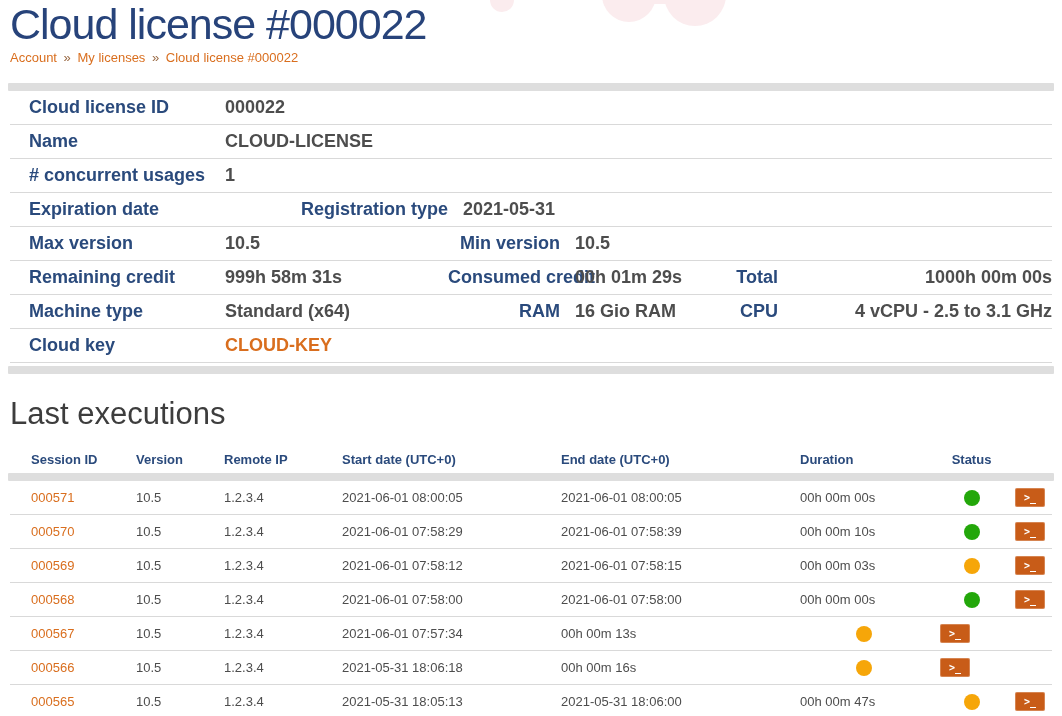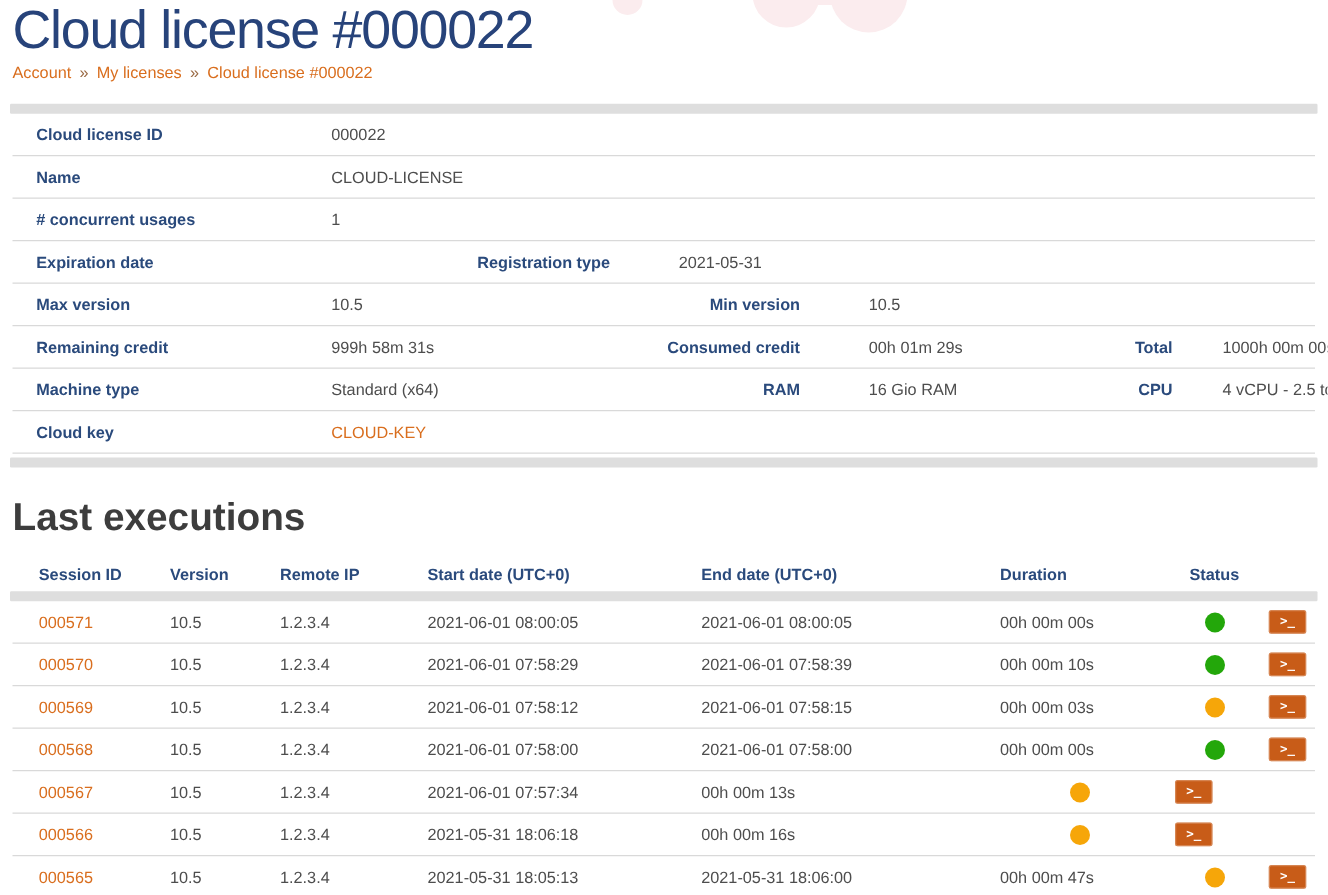--- a/index.html
+++ b/index.html
@@ -26,36 +26,36 @@
   }
   .breadcrumb a{color:var(--accent,#d96e1e);text-decoration:none;cursor:pointer;}
   .crumb-sep{color:#9a6a44;margin:0 3px;}
 
   .bar{height:8px;background:#dedede;margin:0 -2px;border-radius:1px;}
   .details-bar-top{margin-top:18px;}
   .details-rows{border-bottom:1px solid #d9d9d9;}
   .detail-row{
     height:33px;display:grid;align-items:center;
     grid-template-columns:196px 223px 112px 160px 58px auto;
-    padding-left:19px;font-size:13px;gap:40px;
+    padding-left:19px;font-size:18px;
   }
   .detail-row + .detail-row{border-top:1px solid #d9d9d9;}
   .dcell{white-space:nowrap;overflow:visible;}
   .dlabel{font-weight:bold;color:var(--label-blue,#2a4a7c);}
   .dlabel.right{text-align:right;}
-  .dvalue{color:#4d4d4d;}
+  .dvalue{color:#4d4d4d;font-weight:bold;}
   .dvalue.pad15{padding-left:15px;}
   .dvalue.pad11{text-align:right;}
   .details-bar-bottom{margin-top:3px;}
 
   a.olink{color:var(--accent,#d96e1e);text-decoration:none;cursor:pointer;}
 
   h2.exec-heading{
     margin:22px 0 0 0;position:relative;z-index:1;
-    font-size:31px;font-weight:700;color:#3d3d3d;letter-spacing:0;
+    font-size:31px;font-weight:400;color:#3d3d3d;letter-spacing:0;
   }
 
   .exec-grid{
     display:grid;align-items:center;
     grid-template-columns:105px 88px 118px 219px 239px 140px 75px auto;
     padding-left:21px;font-size:13px;
   }
   .exec-header{margin-top:17px;height:20px;font-weight:bold;color:var(--label-blue,#2a4a7c);}
   .exec-bar-top{margin-top:4px;}
   .exec-rows{border-bottom:1px solid #d9d9d9;}

